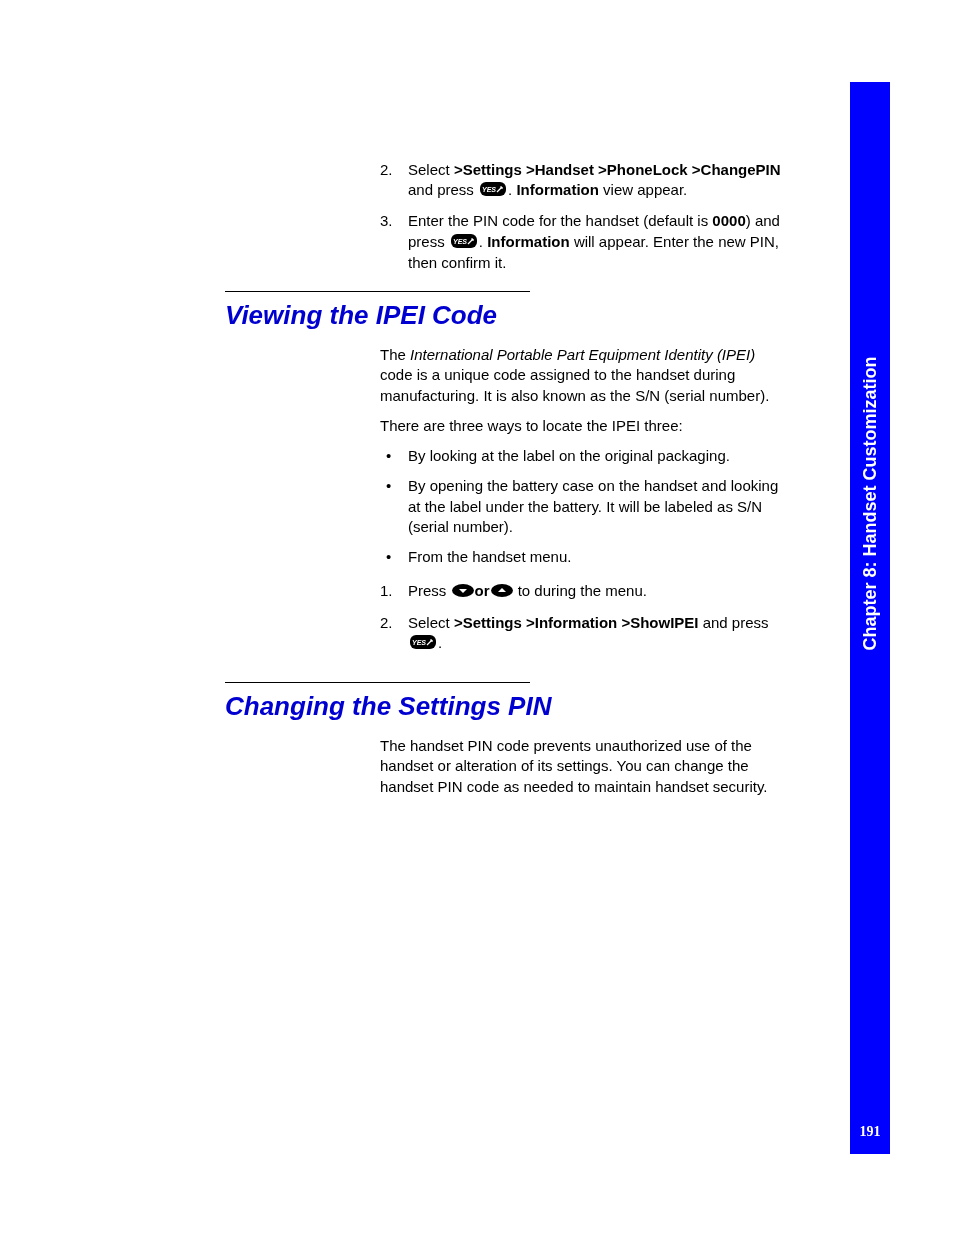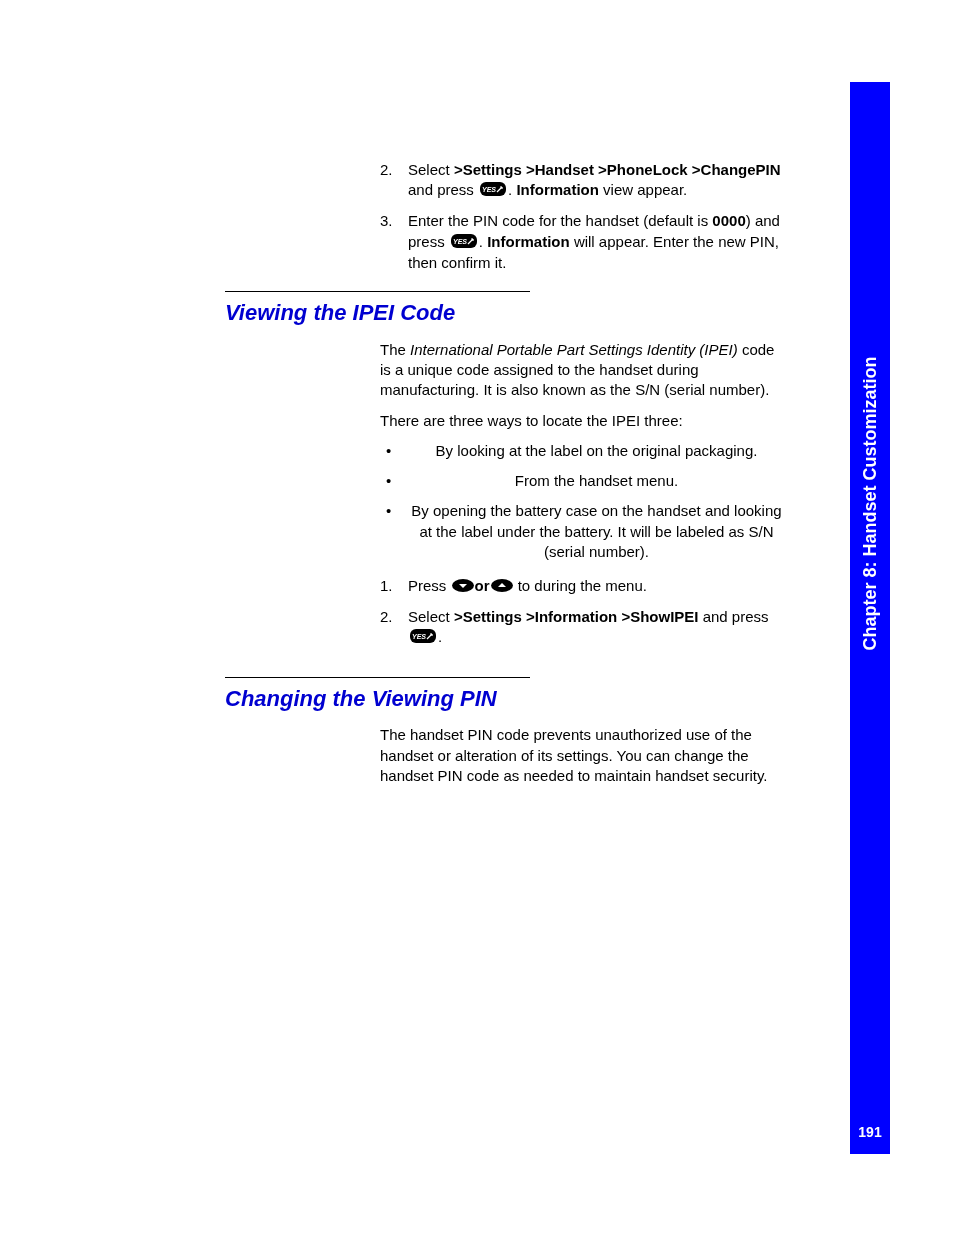--- a/index.html
+++ b/index.html
@@ -39,21 +39,20 @@
   }
   ol.numbered > li .num {
     position: absolute;
     left: 0;
     top: 0;
   }
   ul.bullets {
     list-style: none;
     padding: 0;
     margin: 0 0 14px 0;
-    text-align: center;
   }
   ul.bullets > li {
     position: relative;
     padding-left: 28px;
     margin-bottom: 10px;
   }
   ul.bullets > li::before {
     content: "•";
     position: absolute;
     left: 6px;
@@ -62,21 +61,21 @@
   .hr {
     border: none;
     border-top: 1.5px solid #000;
     width: 305px;
     margin: 0 0 6px 0;
   }
   .h2 {
     font-style: italic;
     font-weight: bold;
     color: #0000d0;
-    font-size: 22px;
+    font-size: 26px;
     margin: 4px 0 12px 0;
   }
   .para {
     margin: 0 0 10px 0;
   }
   .subhead {
     font-weight: bold;
     margin: 6px 0 10px 0;
   }
   .b { font-weight: bold; }
@@ -113,20 +112,21 @@
   }
   .page-number {
     position: absolute;
     bottom: 14px;
     left: 0;
     right: 0;
     text-align: center;
     color: #fff;
     font-weight: bold;
     font-size: 14px;
+    font-family: Liberation Serif, serif;
   }
 </style>
 </head>
 <body>
 
 <div class="page">
 
   <div class="sidebar">
     <div class="sidebar-label">Chapter 8: Handset Customization</div>
     <div class="page-number">191</div>
@@ -169,28 +169,28 @@
         </li>
       </ol>
     </div>
 
     <hr class="hr">
     <div class="h2">Viewing the IPEI Code</div>
 
     <div class="indent">
       <p class="para">
         <span>The</span>
-        <span class="i">International Portable Part Settings Identity (IPEI)</span>
+        <span class="i">International Portable Part Equipment Identity (IPEI)</span>
         <span>code is a unique code assigned to the handset during manufacturing. It is also known as the S/N (serial number).</span>
       </p>
       <p class="para">There are three ways to locate the IPEI three:</p>
       <ul class="bullets">
         <li>By looking at the label on the original packaging.</li>
+        <li>By opening the battery case on the handset and looking at the label under the battery. It will be labeled as S/N (serial number).</li>
         <li>From the handset menu.</li>
-        <li>By opening the battery case on the handset and looking at the label under the battery. It will be labeled as S/N (serial number).</li>
       </ul>
       <ol class="numbered">
         <li>
           <span class="num">1.</span>
           <span>Press</span>
           <span class="arrow-key">
             <svg width="22" height="13" viewBox="0 0 22 13">
                 <ellipse cx="11" cy="6.5" rx="11" ry="6.5" fill="#000"></ellipse>
                 <path d="M7 5 L11 9 L15 5" fill="#fff"></path>
               </svg>
@@ -214,19 +214,19 @@
                 <path d="M17 10 L22 5" stroke="#fff" stroke-width="1.2" fill="none"></path>
                 <path d="M22 5 L20 5 M22 5 L22 7" stroke="#fff" stroke-width="1.2"></path>
               </svg>
           </span><span>.</span>
         </li>
       </ol>
     </div>
 
     <div style="height:10px"></div>
     <hr class="hr">
-    <div class="h2">Changing the Viewing PIN</div>
+    <div class="h2">Changing the Settings PIN</div>
     <div class="indent">
       <p class="para">The handset PIN code prevents unauthorized use of the handset or alteration of its settings. You can change the handset PIN code as needed to maintain handset security.</p>
     </div>
 
   </div>
 </div>
 
 </body></html>

